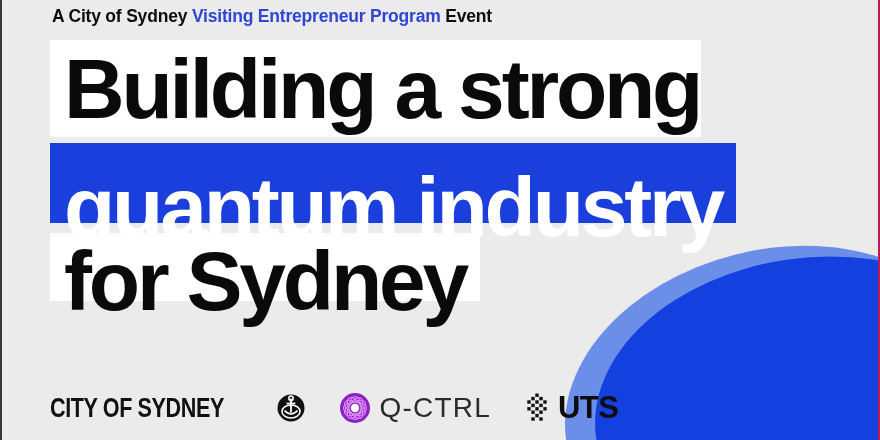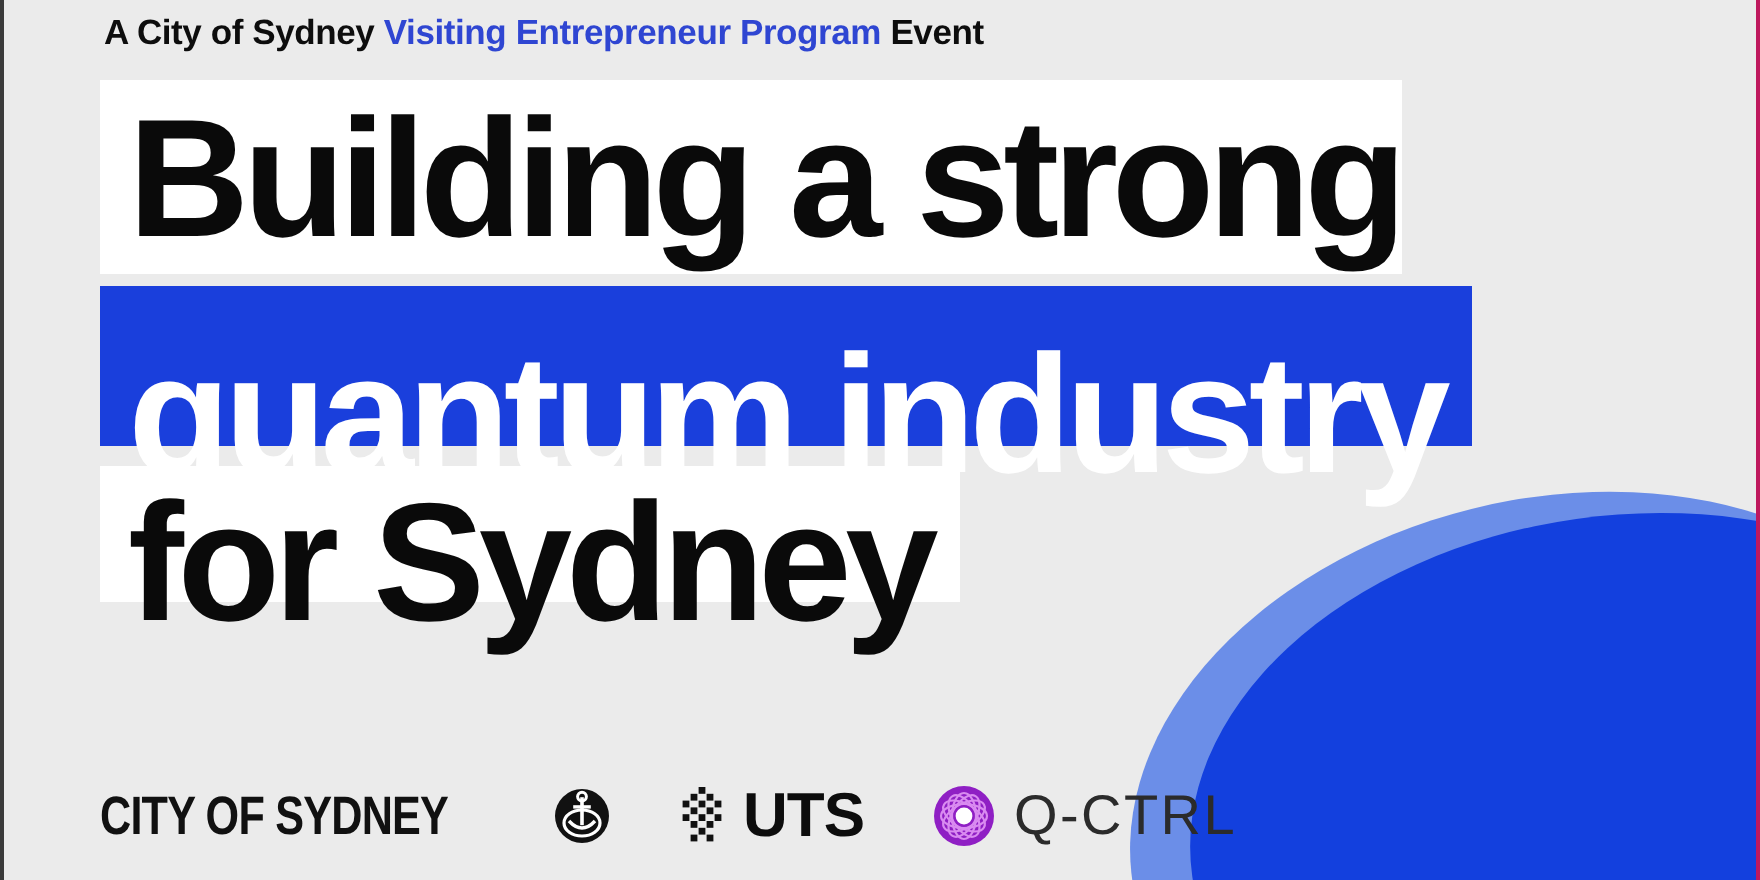--- a/index.html
+++ b/index.html
@@ -205,20 +205,38 @@
         <span class="cos-crest">
           <svg viewBox="0 0 28 28" width="28" height="28" aria-hidden="true">
             <circle cx="14" cy="14" r="13.5" fill="#111111"></circle>
             <ellipse cx="14" cy="17.5" rx="9" ry="6.5" fill="none" stroke="#ffffff" stroke-width="1.6"></ellipse>
             <rect x="13.1" y="4.6" width="1.8" height="14" fill="#ffffff"></rect>
             <rect x="9.6" y="8.6" width="8.8" height="1.7" fill="#ffffff"></rect>
             <circle cx="14" cy="4.3" r="2.2" fill="none" stroke="#ffffff" stroke-width="1.5"></circle>
             <path d="M7.5 16.5 Q14 23.5 20.5 16.5" fill="none" stroke="#ffffff" stroke-width="1.7"></path>
           </svg>
         </span>
+      </div>
+
+      <div class="logo">
+        <span class="qctrl-mark">
+          <svg viewBox="0 0 32 32" width="32" height="32" aria-hidden="true">
+            <circle cx="16" cy="16" r="15" fill="#8f1fc4"></circle>
+            <g fill="none" stroke="#d98bf0" stroke-width="1.1">
+              <ellipse cx="16" cy="16" rx="11.5" ry="6"></ellipse>
+              <ellipse cx="16" cy="16" rx="11.5" ry="6" transform="rotate(30 16 16)"></ellipse>
+              <ellipse cx="16" cy="16" rx="11.5" ry="6" transform="rotate(60 16 16)"></ellipse>
+              <ellipse cx="16" cy="16" rx="11.5" ry="6" transform="rotate(90 16 16)"></ellipse>
+              <ellipse cx="16" cy="16" rx="11.5" ry="6" transform="rotate(120 16 16)"></ellipse>
+              <ellipse cx="16" cy="16" rx="11.5" ry="6" transform="rotate(150 16 16)"></ellipse>
+            </g>
+            <circle cx="16" cy="16" r="4.2" fill="#ffffff"></circle>
+          </svg>
+        </span>
+        <span class="qctrl-word">Q-CTRL</span>
       </div>
 
       <div class="logo">
         <span class="uts-mark">
           <svg viewBox="0 0 24 32" width="24" height="32" aria-hidden="true">
             <g fill="#111111">
               <rect x="10.3" y="1.5" width="3.4" height="3.4"></rect>
               <rect x="6.3" y="4.9" width="3.4" height="3.4"></rect>
               <rect x="14.3" y="4.9" width="3.4" height="3.4"></rect>
               <rect x="2.3" y="8.3" width="3.4" height="3.4"></rect>
@@ -233,33 +251,15 @@
               <rect x="14.3" y="18.5" width="3.4" height="3.4"></rect>
               <rect x="10.3" y="21.9" width="3.4" height="3.4"></rect>
               <rect x="6.3" y="25.3" width="3.4" height="3.4"></rect>
               <rect x="14.3" y="25.3" width="3.4" height="3.4"></rect>
             </g>
           </svg>
         </span>
         <span class="uts-word">UTS</span>
       </div>
 
-      <div class="logo">
-        <span class="qctrl-mark">
-          <svg viewBox="0 0 32 32" width="32" height="32" aria-hidden="true">
-            <circle cx="16" cy="16" r="15" fill="#8f1fc4"></circle>
-            <g fill="none" stroke="#d98bf0" stroke-width="1.1">
-              <ellipse cx="16" cy="16" rx="11.5" ry="6"></ellipse>
-              <ellipse cx="16" cy="16" rx="11.5" ry="6" transform="rotate(30 16 16)"></ellipse>
-              <ellipse cx="16" cy="16" rx="11.5" ry="6" transform="rotate(60 16 16)"></ellipse>
-              <ellipse cx="16" cy="16" rx="11.5" ry="6" transform="rotate(90 16 16)"></ellipse>
-              <ellipse cx="16" cy="16" rx="11.5" ry="6" transform="rotate(120 16 16)"></ellipse>
-              <ellipse cx="16" cy="16" rx="11.5" ry="6" transform="rotate(150 16 16)"></ellipse>
-            </g>
-            <circle cx="16" cy="16" r="4.2" fill="#ffffff"></circle>
-          </svg>
-        </span>
-        <span class="qctrl-word">Q-CTRL</span>
-      </div>
-
     </div>
   </div>
 </div>
 
 </body></html>

